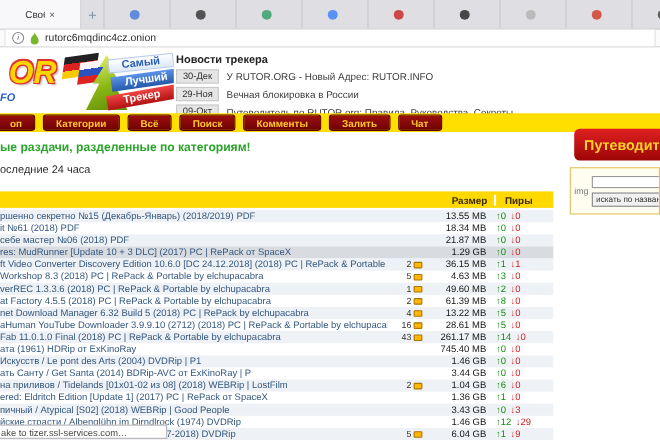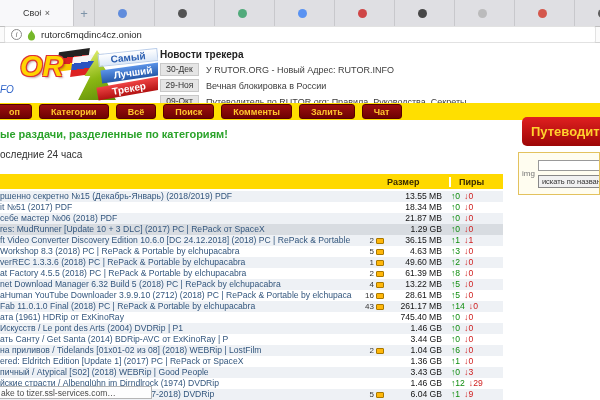--- a/index.html
+++ b/index.html
@@ -22,23 +22,23 @@
   .urlbar{position:absolute;top:27px;left:0;right:0;height:16px;background:#fbfbfb;border-bottom:1px solid #d2d2d2;display:flex;align-items:center;padding:0 4px;box-sizing:border-box;}
   .url-field{flex:1;height:15px;background:#fff;border:1px solid #e2e2e2;border-radius:2px;display:flex;align-items:center;gap:5px;padding:0 6px;}
   .circle-i{width:9px;height:9px;border:1px solid #8a8a8a;border-radius:50%;font-size:7px;line-height:9px;text-align:center;color:#666;font-style:italic;flex:none;}
   .onion-icon{display:flex;flex:none;}
   .url-text{font-size:9.5px;color:#2e2e2e;}
 
   
   .page{position:absolute;top:48px;left:0;right:0;bottom:0;background:#fff;overflow:hidden;}
 
   .logo{position:absolute;left:0;top:0;width:158px;height:55px;overflow:hidden;}
-  .logo-or{position:absolute;left:20px;top:2px;font-size:29px;font-weight:bold;font-style:italic;color:#ffd500;
+  .logo-or{position:absolute;left:8px;top:2px;font-size:29px;font-weight:bold;font-style:italic;color:#ffd500;
     text-shadow:-1px -1px 0 #d33,1px -1px 0 #d33,-1px 1px 0 #d33,1px 1px 0 #d33,2px 2px 2px rgba(80,0,0,.35);}
-  .logo-fo{position:absolute;left:0;top:36px;font-size:10px;font-weight:normal;font-style:italic;color:#2d62c8;}
+  .logo-fo{position:absolute;left:0;top:36px;font-size:10px;font-weight:bold;font-style:italic;color:#2d62c8;}
   .logo-slogan{position:absolute;left:31px;top:42px;font-size:10.5px;font-weight:bold;font-style:italic;color:#3a6bd6;white-space:nowrap;}
   .flag{position:absolute;width:30px;height:20px;transform:skewX(-16deg) rotate(-8deg);}
   .flag.de{left:58px;top:2px;background:linear-gradient(#222 33%,#d22 33% 66%,#f8c800 66%);}
   .flag.ru{left:72px;top:7px;background:linear-gradient(#f5f5f5 33%,#2a52c0 33% 66%,#d22 66%);}
   .tree{position:absolute;left:76px;top:2px;width:42px;height:50px;background:linear-gradient(160deg,#f2f87e,#8ab713 55%,#5d8a08);
     clip-path:polygon(50% 0,66% 22%,57% 22%,80% 52%,66% 52%,95% 100%,5% 100%,34% 52%,20% 52%,43% 22%,34% 22%);}
   .ribbon{position:absolute;font-weight:bold;font-size:10px;height:13px;display:flex;align-items:center;justify-content:center;box-sizing:border-box;}
   .r1{left:98px;top:3px;width:60px;transform:rotate(-6deg);background:linear-gradient(#ffffff,#dce8f8);color:#2a5db0;border:1px solid #b9cdea;}
   .r2{left:101px;top:18px;width:64px;transform:rotate(-8deg);background:linear-gradient(#5b93e8,#2558a8);color:#fff;}
   .r3{left:97px;top:34px;width:64px;transform:rotate(-10deg);background:linear-gradient(#ef4444,#b31212);color:#fff;}
@@ -60,21 +60,21 @@
   .guide-label{color:#ffd22e;font-weight:bold;font-size:13px;white-space:nowrap;}
   .search-box{position:absolute;left:518px;top:104px;width:82px;height:43px;background:#fffdf0;border:1px solid #e3c25e;display:flex;align-items:center;gap:3px;padding:2px 0 2px 3px;box-sizing:border-box;overflow:hidden;}
   .img-label{font-size:8px;color:#777;flex:none;}
   .search-col{display:flex;flex-direction:column;gap:4px;}
   .search-input{width:72px;height:11px;border:1px solid #999;font-size:8px;padding:0 2px;box-sizing:border-box;font-family:"Liberation Sans",sans-serif;}
   .search-name-input{width:80px;height:13px;border:1px solid #888;background:#f1f1f1;font-size:7.5px;color:#333;padding:0 3px;box-sizing:border-box;font-family:"Liberation Sans",sans-serif;}
 
   .torrent-table{position:absolute;left:0;top:126px;width:503px;}
   .t-header{height:15px;background:#ffd900;display:flex;align-items:center;font-size:9px;font-weight:bold;color:#3a2a00;margin-bottom:2px;}
   .th-main{flex:1;}
-  .th-size{width:56px;text-align:left;padding-right:6px;flex:none;}
+  .th-size{width:56px;text-align:right;padding-right:6px;flex:none;}
   .th-peers{width:44px;padding-left:8px;border-left:2px solid #fff;flex:none;}
   .t-row{height:11px;display:flex;align-items:center;font-size:8.6px;line-height:11px;white-space:nowrap;}
   .t-row.alt{background:#eef1f5;}
   .t-row.hl{background:#d8dce1;}
   .t-title{flex:1;overflow:hidden;color:#33567d;}
   .t-com{width:32px;display:flex;justify-content:flex-end;align-items:center;gap:2px;flex:none;}
   .cnum{font-style:normal;font-size:8px;color:#333;}
   .bubble{display:inline-block;width:8px;height:6px;background:#ffb70a;border:1px solid #a87700;border-radius:1px;box-sizing:border-box;}
   .t-size{width:58px;text-align:right;color:#141414;flex:none;}
   .t-peers{width:52px;padding-left:9px;flex:none;}
@@ -220,21 +220,21 @@
         <span class="th-peers">Пиры</span>
       </div>
       <div id="rows">
           <div class="t-row alt">
             <span class="t-title">ршенно секретно №15 (Декабрь-Январь) (2018/2019) PDF</span>
             <span class="t-com"></span>
             <span class="t-size">13.55 MB</span>
             <span class="t-peers"><em class="up">↑0</em><em class="dn">↓0</em></span>
           </div>
           <div class="t-row">
-            <span class="t-title">it №51 (2017) PDF</span>
+            <span class="t-title">it №61 (2018) PDF</span>
             <span class="t-com"></span>
             <span class="t-size">18.34 MB</span>
             <span class="t-peers"><em class="up">↑0</em><em class="dn">↓0</em></span>
           </div>
           <div class="t-row alt">
             <span class="t-title">себе мастер №06 (2018) PDF</span>
             <span class="t-com"></span>
             <span class="t-size">21.87 MB</span>
             <span class="t-peers"><em class="up">↑0</em><em class="dn">↓0</em></span>
           </div>

